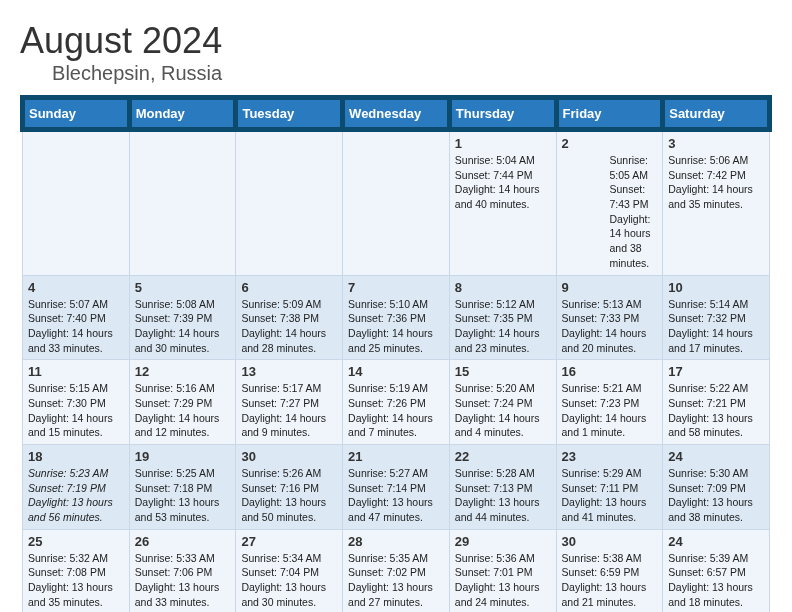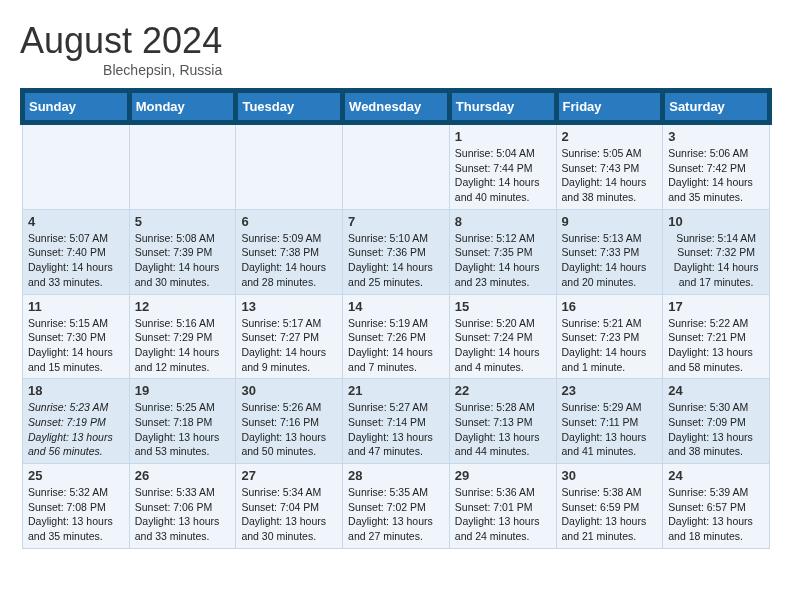--- a/index.html
+++ b/index.html
@@ -34,21 +34,21 @@
     }
     .title-block {
       text-align: right;
     }
     .month-year {
       font-size: 36px;
       color: #333;
       font-weight: normal;
     }
     .location {
-      font-size: 14px;
+      font-size: 20px;
       color: #555;
     }
     table {
       width: 100%;
       border-collapse: collapse;
       table-layout: fixed;
     }
     thead tr th {
       background-color: #2a7abf;
       color: #fff;
@@ -117,21 +117,21 @@
         <td class="empty-cell"></td>
         <td>
           <span class="day-num">1</span>
           <div class="day-info" style="white-space: pre-line;">Sunrise: 5:04 AM
 Sunset: 7:44 PM
 Daylight: 14 hours
 and 40 minutes.</div>
         </td>
         <td>
           <span class="day-num">2</span>
-          <div class="day-info" style="white-space: pre-line;">Sunrise: 5:05 AM
+          <div class="day-info" style="white-space: pre-line; margin-left: 48px;">Sunrise: 5:05 AM
 Sunset: 7:43 PM
 Daylight: 14 hours
 and 38 minutes.</div>
         </td>
         <td>
           <span class="day-num">3</span>
           <div class="day-info" style="white-space: pre-line;">Sunrise: 5:06 AM
 Sunset: 7:42 PM
 Daylight: 14 hours
 and 35 minutes.</div>
@@ -175,21 +175,21 @@
         </td>
         <td>
           <span class="day-num">9</span>
           <div class="day-info" style="white-space: pre-line;">Sunrise: 5:13 AM
 Sunset: 7:33 PM
 Daylight: 14 hours
 and 20 minutes.</div>
         </td>
         <td>
           <span class="day-num">10</span>
-          <div class="day-info" style="white-space: pre-line; text-align: center;">Sunrise: 5:14 AM
+          <div class="day-info" style="white-space: pre-line;">Sunrise: 5:14 AM
 Sunset: 7:32 PM
 Daylight: 14 hours
 and 17 minutes.</div>
         </td>
       </tr>
       <tr>
         <td>
           <span class="day-num">11</span>
           <div class="day-info" style="white-space: pre-line;">Sunrise: 5:15 AM
 Sunset: 7:30 PM

